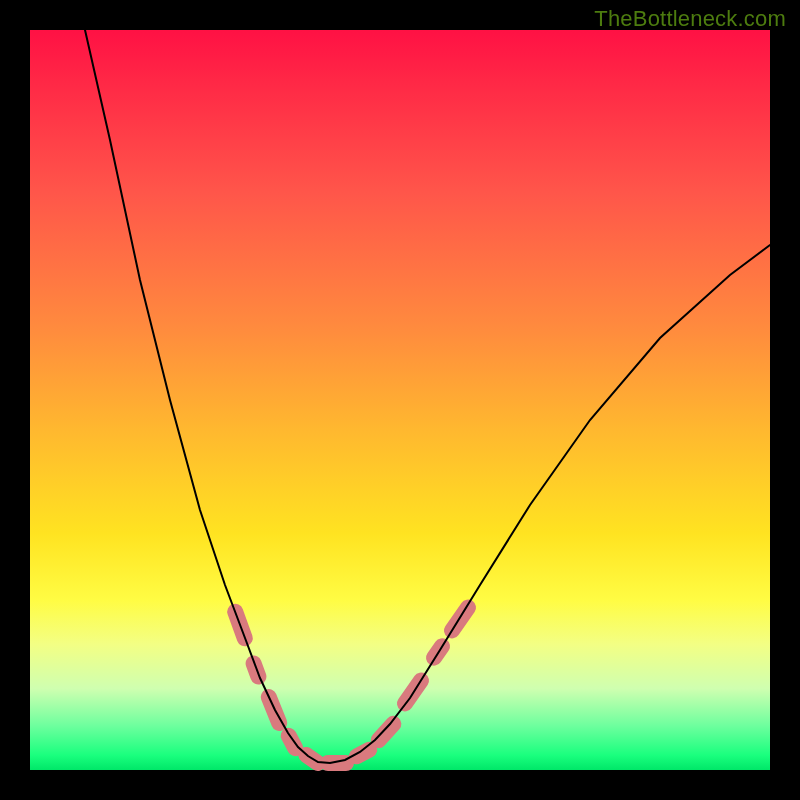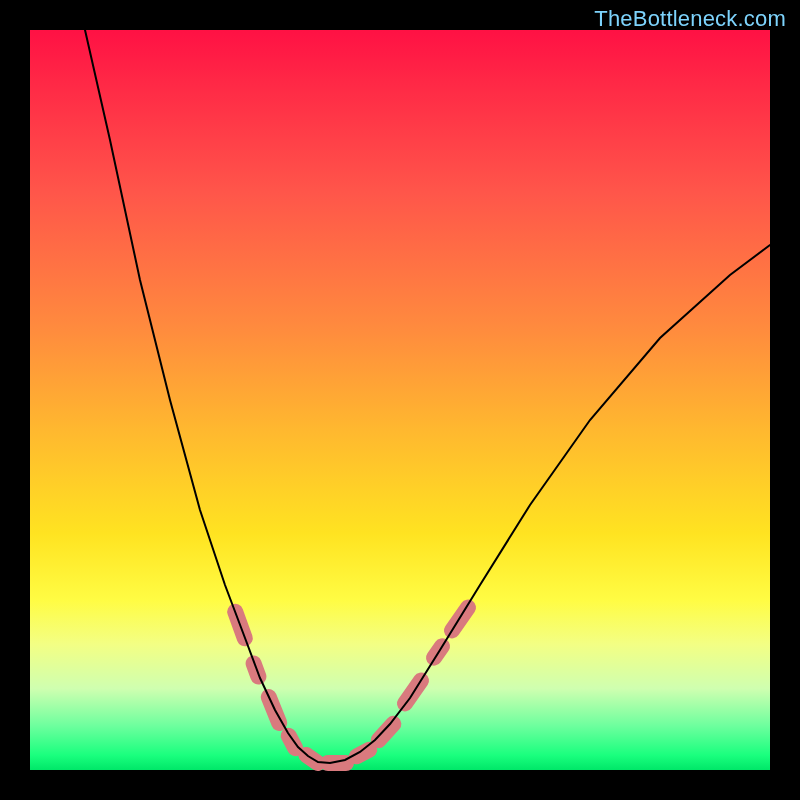--- a/index.html
+++ b/index.html
@@ -38,21 +38,21 @@
       #cfffb0 89%,
       #6eff9e 94%,
       #1aff7e 98%,
       #00e768 100%
     );
   }
   .watermark {
     position: absolute;
     top: 6px;
     right: 14px;
-    color: #7dd3fc;
+    color: #4d7c0f;
     font-size: 22px;
     font-weight: 500;
     letter-spacing: 0.2px;
   }
   svg.overlay {
     position: absolute;
     top: 30px;
     left: 30px;
     width: 740px;
     height: 740px;

